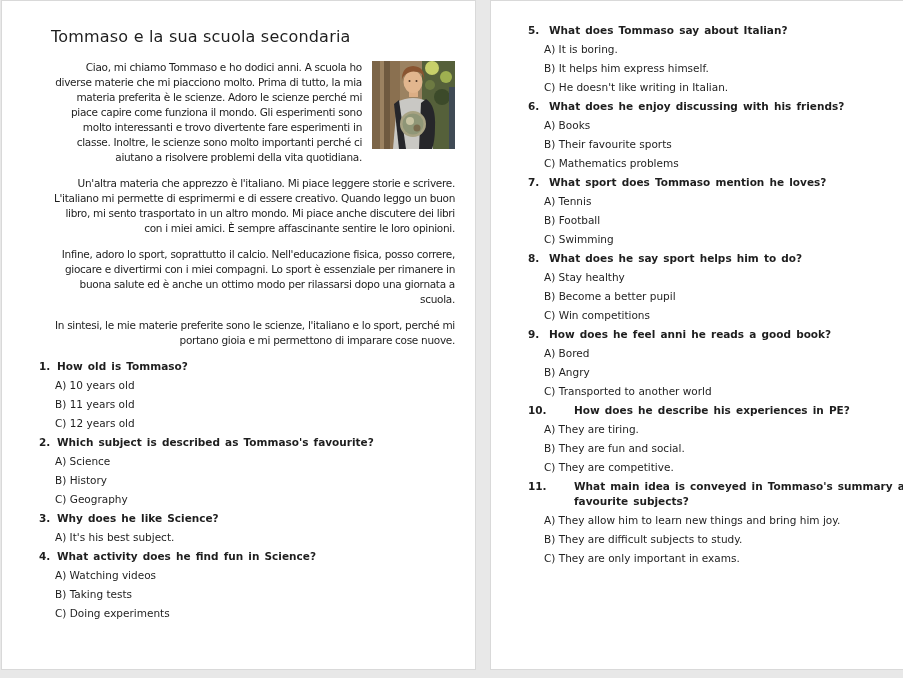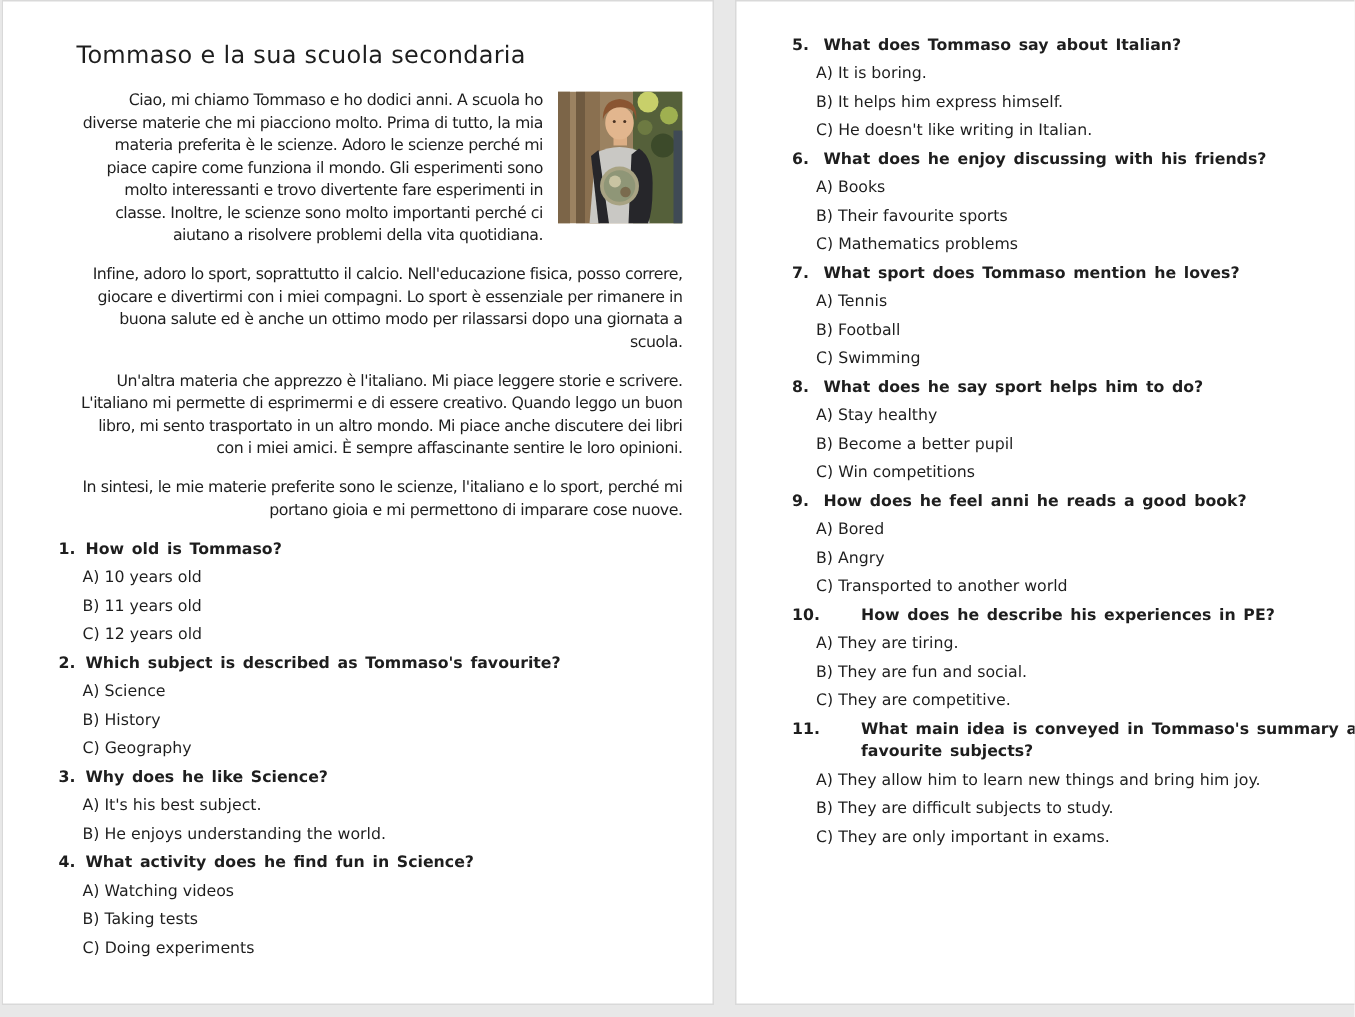--- a/index.html
+++ b/index.html
@@ -65,22 +65,22 @@
           <path d="M54 38 Q64 44 63 66 Q63 80 60 88 L47 88 L49 42 Z" fill="#26262a"></path>
           <circle cx="41" cy="63" r="13" fill="#a8a383"></circle>
           <circle cx="41" cy="63" r="10.5" fill="#8f9677"></circle>
           <circle cx="38" cy="60" r="4" fill="#c9c4a2"></circle>
           <circle cx="45" cy="67" r="3.5" fill="#7a6b4e"></circle>
         </svg>
       </span>
       <span>Ciao, mi chiamo Tommaso e ho dodici anni. A scuola ho diverse materie che mi piacciono molto. Prima di tutto, la mia materia preferita è le scienze. Adoro le scienze perché mi piace capire come funziona il mondo. Gli esperimenti sono molto interessanti e trovo divertente fare esperimenti in classe. Inoltre, le scienze sono molto importanti perché ci aiutano a risolvere problemi della vita quotidiana.</span>
     </p>
 
+    <p class="para">Un'altra materia che apprezzo è l'italiano. Mi piace leggere storie e scrivere. L'italiano mi permette di esprimermi e di essere creativo. Quando leggo un buon libro, mi sento trasportato in un altro mondo. Mi piace anche discutere dei libri con i miei amici. È sempre affascinante sentire le loro opinioni.</p>
     <p class="para">Infine, adoro lo sport, soprattutto il calcio. Nell'educazione fisica, posso correre, giocare e divertirmi con i miei compagni. Lo sport è essenziale per rimanere in buona salute ed è anche un ottimo modo per rilassarsi dopo una giornata a scuola.</p>
-    <p class="para">Un'altra materia che apprezzo è l'italiano. Mi piace leggere storie e scrivere. L'italiano mi permette di esprimermi e di essere creativo. Quando leggo un buon libro, mi sento trasportato in un altro mondo. Mi piace anche discutere dei libri con i miei amici. È sempre affascinante sentire le loro opinioni.</p>
     <p class="para">In sintesi, le mie materie preferite sono le scienze, l'italiano e lo sport, perché mi portano gioia e mi permettono di imparare cose nuove.</p>
 
     <div class="questions-left">
 
       <div class="question">
         <div class="q-head">
           <span class="q-num">1.</span>
           <span class="q-stem">How old is Tommaso?</span>
         </div>
         <div class="q-opt">A) 10 years old</div>
@@ -97,21 +97,20 @@
         <div class="q-opt">B) History</div>
         <div class="q-opt">C) Geography</div>
       </div>
 
       <div class="question">
         <div class="q-head">
           <span class="q-num">3.</span>
           <span class="q-stem">Why does he like Science?</span>
         </div>
         <div class="q-opt">A) It's his best subject.</div>
-        <div class="q-opt">B) He enjoys understanding the world.</div>
       </div>
 
       <div class="question">
         <div class="q-head">
           <span class="q-num">4.</span>
           <span class="q-stem">What activity does he find fun in Science?</span>
         </div>
         <div class="q-opt">A) Watching videos</div>
         <div class="q-opt">B) Taking tests</div>
         <div class="q-opt">C) Doing experiments</div>

